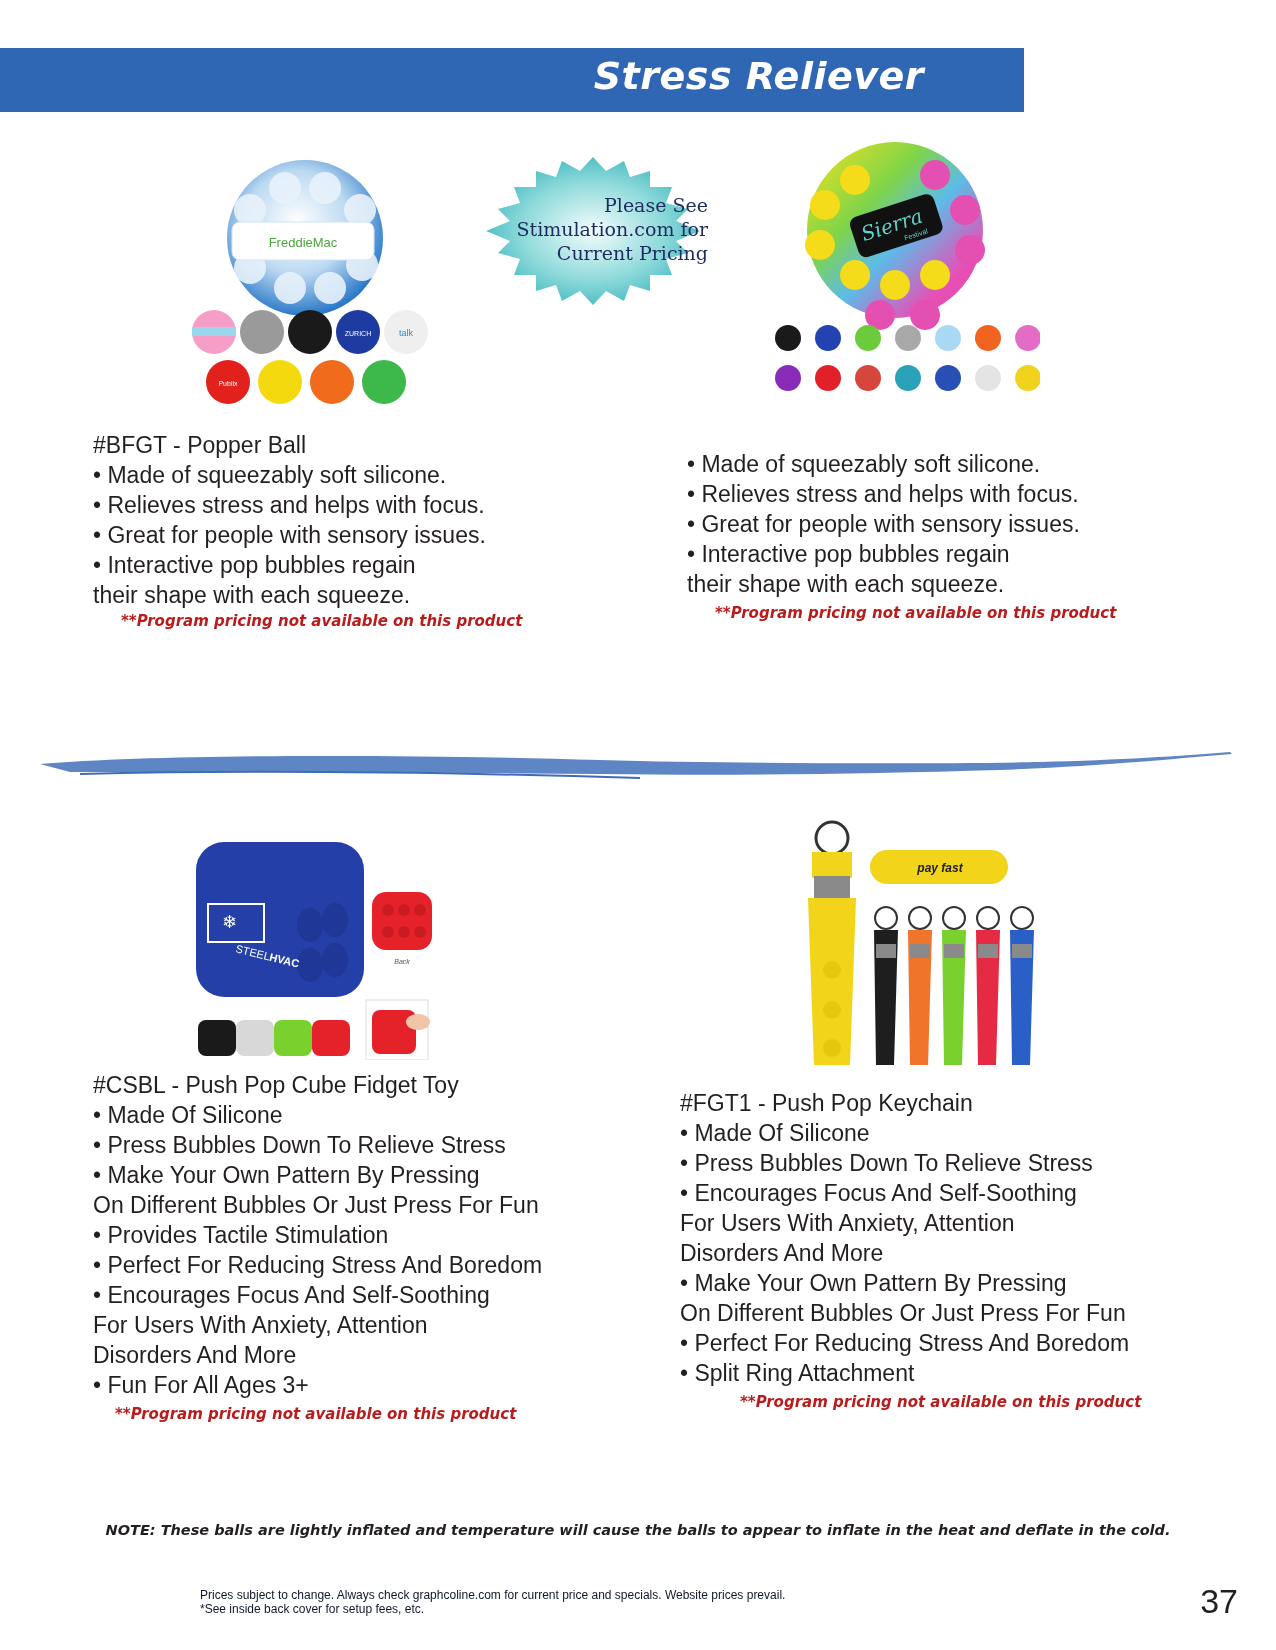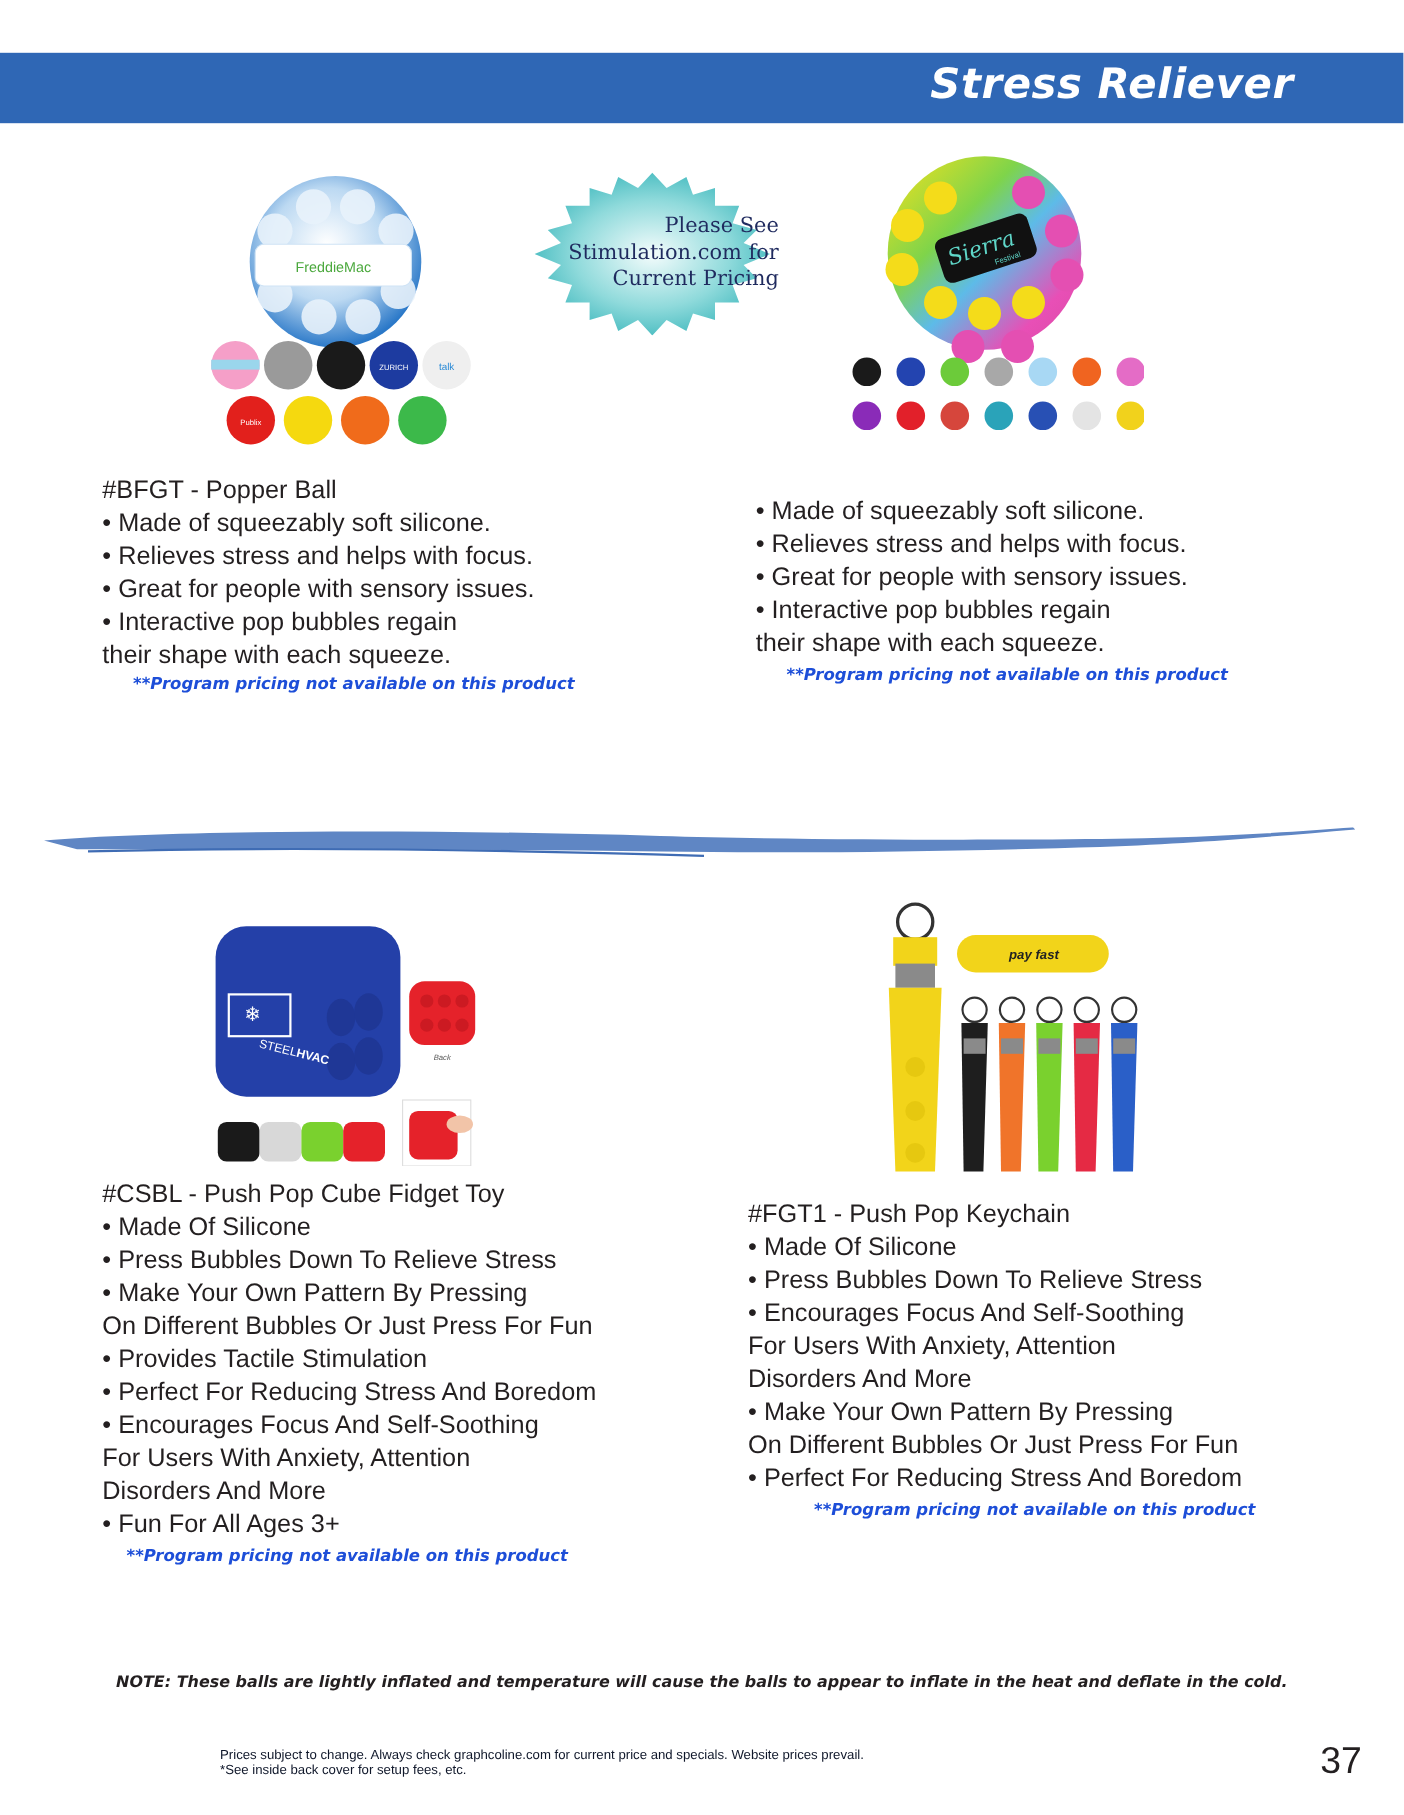--- a/index.html
+++ b/index.html
@@ -1,34 +1,34 @@
 <!DOCTYPE html>
 <html><head>
 <meta charset="utf-8">
 <style>
   * { box-sizing: border-box; margin: 0; padding: 0; }
   html, body { width: 1276px; height: 1650px; background: #ffffff; overflow: hidden; }
   body { position: relative; font-family: "Liberation Sans", sans-serif; color: #231f20; }
 
   .header-band {
-    position: absolute; left: 0; top: 48px; width: 1276px; height: 64px;
+    position: absolute; left: 0; top: 48px; width: 1024px; height: 64px;
     background: #2f67b5;
   }
   .header-title {
     position: absolute; right: 100px; top: 6px;
     font-family: "DejaVu Sans", sans-serif; font-weight: bold; font-style: italic;
     font-size: 38px; color: #ffffff; letter-spacing: 0.5px;
   }
 
   .product { position: absolute; }
   .product-title { font-size: 23px; line-height: 30px; color: #231f20; white-space: nowrap; }
   .bullet-line { font-size: 23px; line-height: 30px; color: #231f20; white-space: nowrap; }
   .program-note {
     font-family: "DejaVu Sans", sans-serif; font-weight: bold; font-style: italic;
-    font-size: 15px; color: #1d4ed8; white-space: nowrap; margin-top: 2px;
+    font-size: 15px; color: #b91c1c; white-space: nowrap; margin-top: 2px;
   }
 
   .img-box { position: absolute; }
 
   
   .starburst { position: absolute; left: 478px; top: 155px; width: 230px; height: 150px; }
   .starburst svg { position: absolute; left: 0; top: 0; }
   .starburst-text {
     position: absolute; left: 0; top: 38px; width: 230px; text-align: right;
     font-family: "DejaVu Serif", serif; font-size: 19px; line-height: 24px; color: #1f2a5e;
@@ -277,20 +277,21 @@
 <div class="product" style="left:680px; top:1088px;">
   <div class="product-title">#FGT1 - Push Pop Keychain</div>
   <div class="bullet-line">• Made Of Silicone</div>
   <div class="bullet-line">• Press Bubbles Down To Relieve Stress</div>
   <div class="bullet-line">• Encourages Focus And Self-Soothing</div>
   <div class="bullet-line">For Users With Anxiety, Attention</div>
   <div class="bullet-line">Disorders And More</div>
   <div class="bullet-line">• Make Your Own Pattern By Pressing</div>
   <div class="bullet-line">On Different Bubbles Or Just Press For Fun</div>
   <div class="bullet-line">• Perfect For Reducing Stress And Boredom</div>
+  <div class="bullet-line">• Split Ring Attachment</div>
   <div class="program-note" style="margin-left:60px; margin-top:5px;">**Program pricing not available on this product</div>
 </div>
 
 <div class="footer-note">
   <div>NOTE: These balls are lightly inflated and temperature will cause the balls to appear to inflate in the heat and deflate in the cold.</div>
 </div>
 
 <div class="fine-print">
   <div>Prices subject to change. Always check graphcoline.com for current price and specials. Website prices prevail.</div>
   <div>*See inside back cover for setup fees, etc.</div>

